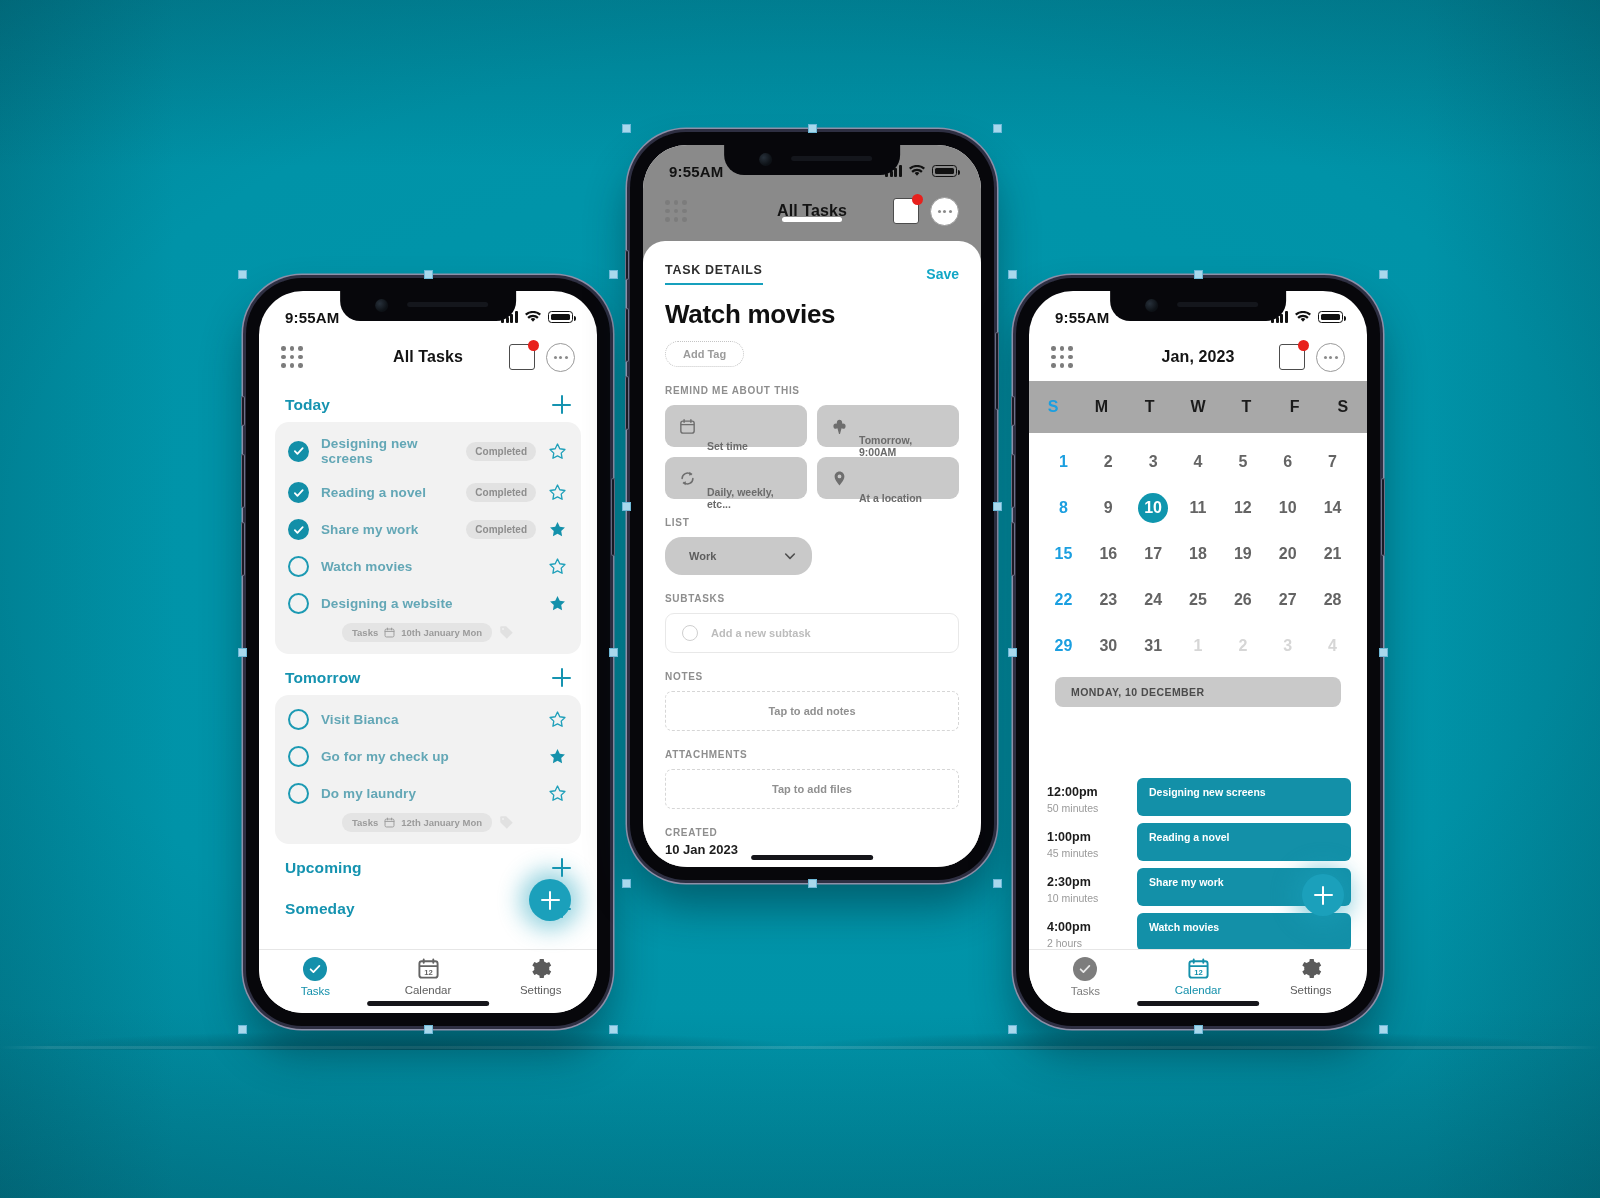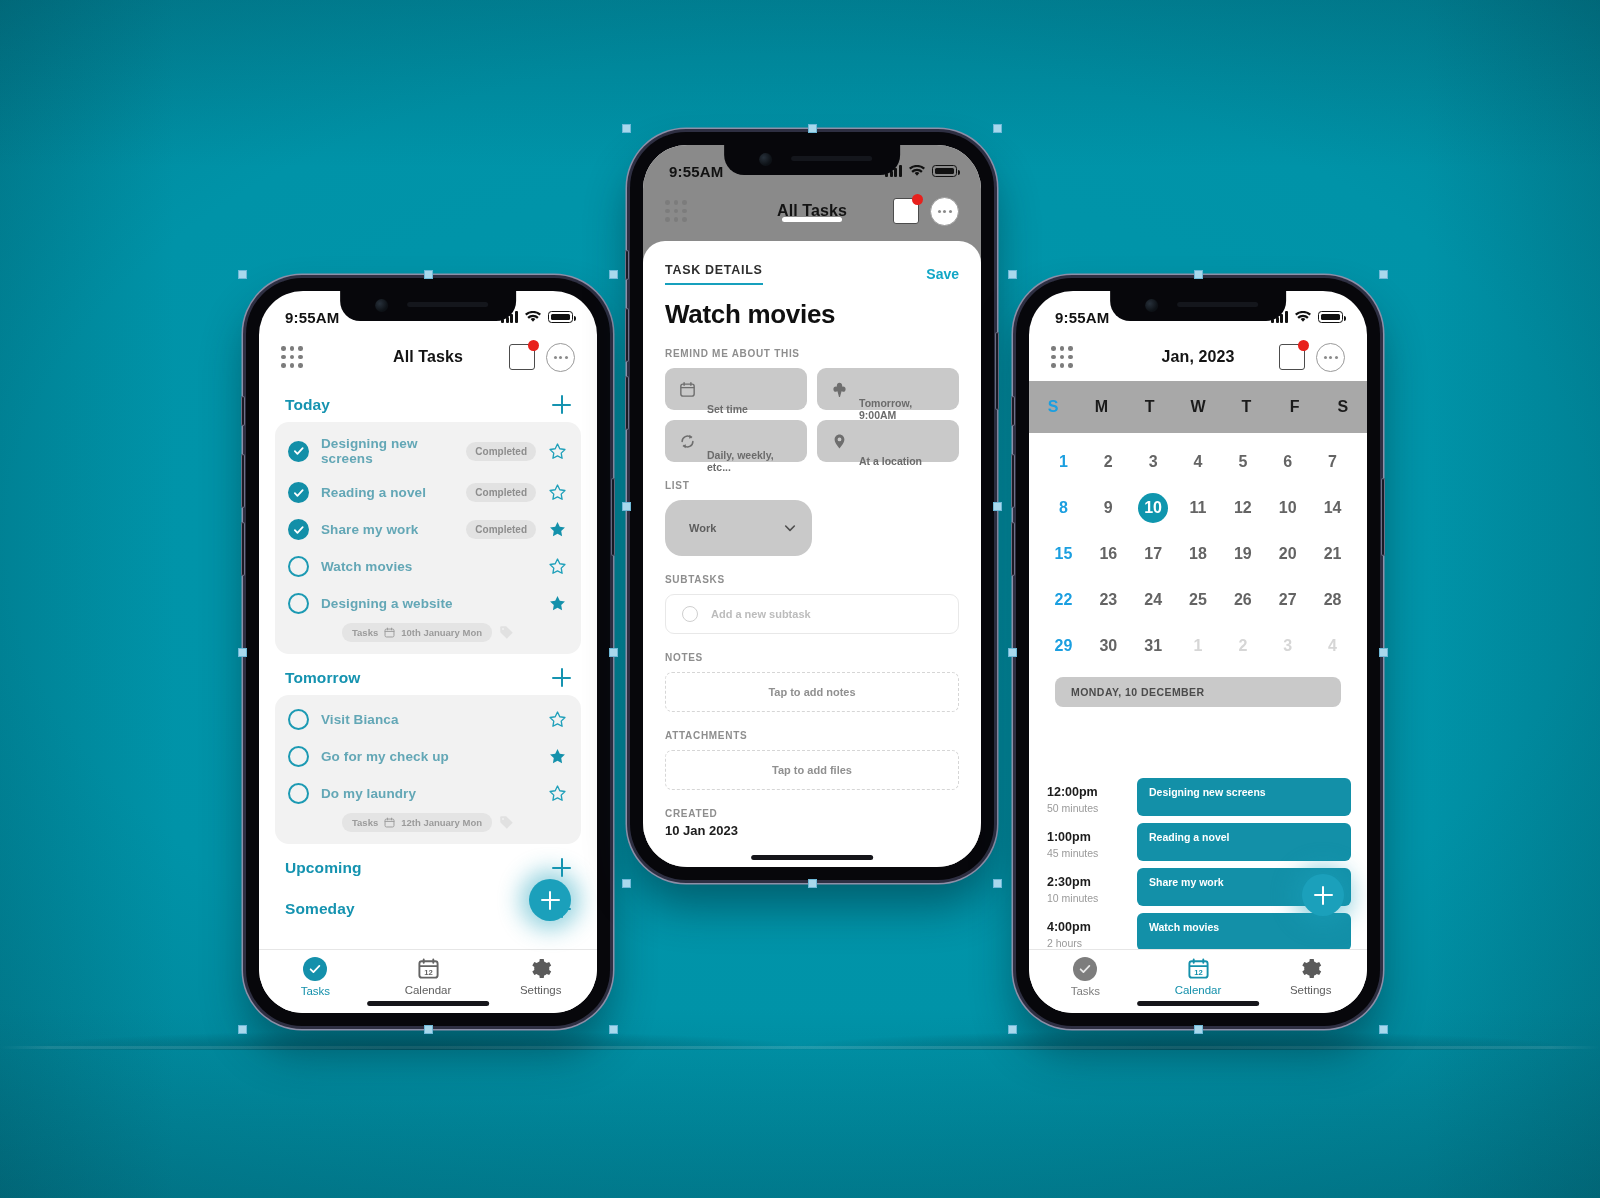--- a/index.html
+++ b/index.html
@@ -161,21 +161,21 @@
   .sheet-head { display:flex; align-items:center; justify-content:space-between; }
   .sh-tab { font-size:12.5px; font-weight:700; color:#2e2e2e; letter-spacing:.7px; padding-bottom:6px; border-bottom:2.5px solid #16a0bd; }
   .sh-save { font-size:14px; font-weight:700; color:#11a6c6; }
   .sh-title { font-size:26px; font-weight:800; color:#101010; margin-top:14px; letter-spacing:-.3px; }
   .addtag { display:inline-block; margin-top:11px; font-size:11px; color:#9b9b9b; font-weight:600; padding:6px 17px; border:1.5px dotted #c4c4c4; border-radius:14px; }
   .sec-label { font-size:10px; font-weight:600; letter-spacing:.7px; color:#8e8e8e; margin-top:18px; }
   .grid2 { display:grid; grid-template-columns:1fr 1fr; gap:10px; margin-top:9px; }
   .chipbox { background:#c9c9c9; border-radius:9px; height:42px; display:flex; align-items:center; gap:11px; padding:0 14px; }
   .chipbox .ic { width:17px; height:17px; flex:0 0 auto; }
   .chipbox .tx { font-size:10.5px; color:#6b6b6b; font-weight:600;margin-top:40px; }
-  .selectbox { margin-top:9px; width:50%; background:#c9c9c9; border-radius:17px; height:56px; display:flex; align-items:center; justify-content:space-between; padding: 0 14px 0 24px; }
+  .selectbox { margin-top:9px; width:50%; background:#c9c9c9; border-radius:17px; height:38px; display:flex; align-items:center; justify-content:space-between; padding: 0 14px 0 24px; }
   .selectbox .tx { font-size:11px; color:#5d5d5d; font-weight:600; }
   .subtask-box { margin-top:9px; height:40px; border:1.3px solid #e8e8e8; border-radius:9px; display:flex; align-items:center; gap:13px; padding:0 16px; }
   .subtask-box .circ { width:16px; height:16px; border-radius:50%; border:1.5px solid #cfcfcf; }
   .subtask-box .ph { font-size:11px; color:#bcbcbc; font-weight:600; }
   .dashbox { margin-top:9px; height:40px; border:1.4px dashed #d6d6d6; border-radius:7px; display:flex; align-items:center; justify-content:center; }
   .dashbox .tx { font-size:11px; color:#909090; font-weight:600; }
   .created-val { font-size:13px; font-weight:800; color:#1d1d1d; margin-top:4px; }
   .sheet-foot {
     position:absolute; left:0; right:0; bottom:0; height:56px; background:#fff; border-top:1px solid #e9e9e9;
     display:flex; align-items:center; z-index:26; padding-bottom:8px;
@@ -496,20 +496,21 @@
       </div>
     </div>
     <div class="mid-appbar-title-underline"></div>
 
     <div class="sheet">
       <div class="sheet-head">
         <div class="sh-tab">TASK DETAILS</div>
         <div class="sh-save">Save</div>
       </div>
       <div class="sh-title">Watch movies</div>
+      <div><span class="addtag">Add Tag</span></div>
 
       <div class="sec-label">REMIND ME ABOUT THIS</div>
       <div class="grid2">
         <div class="chipbox">
           <svg class="ic" viewBox="0 0 24 24">
               <rect x="2.6" y="4.4" width="18.8" height="17" rx="3" fill="none" stroke="#6e6e6e" stroke-width="2"></rect>
               <path d="M2.6 9.4h18.8" stroke="#6e6e6e" stroke-width="2"></path>
               <path d="M7.2 2.4v3.6M16.8 2.4v3.6" stroke="#6e6e6e" stroke-width="2" stroke-linecap="round"></path>
             </svg>
           <div class="tx">Set time</div>

